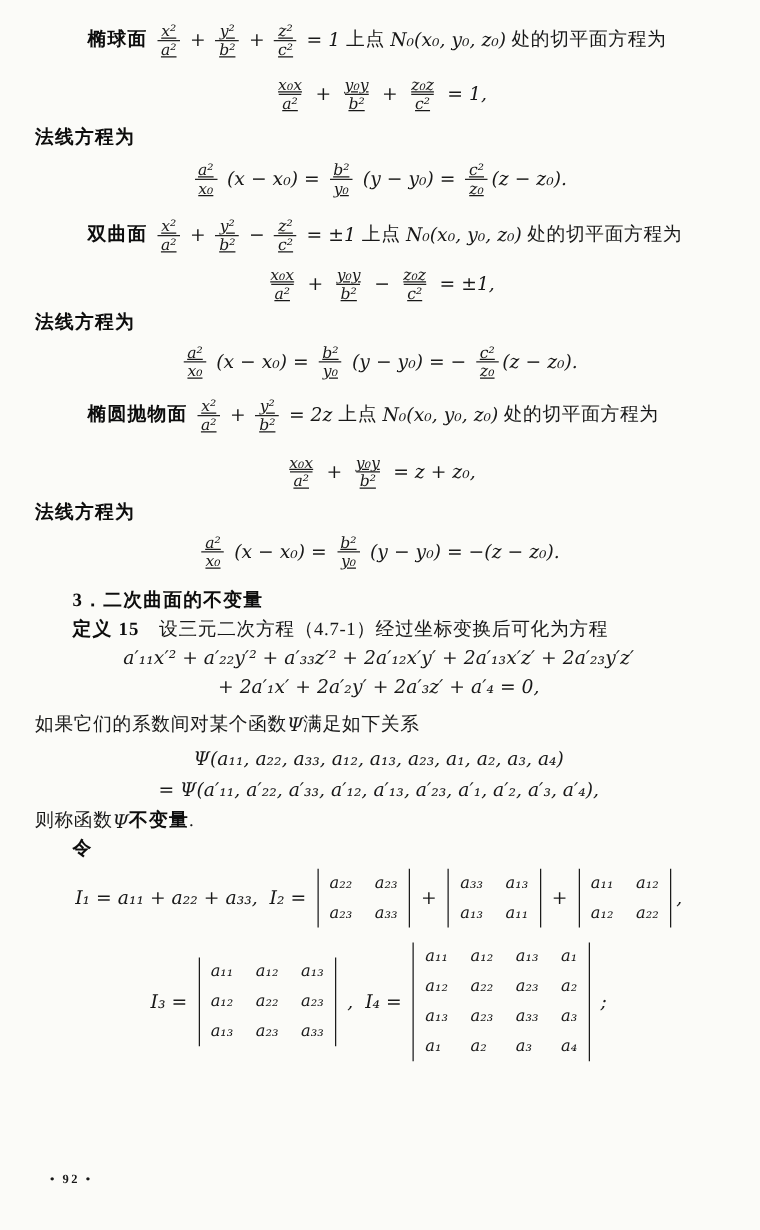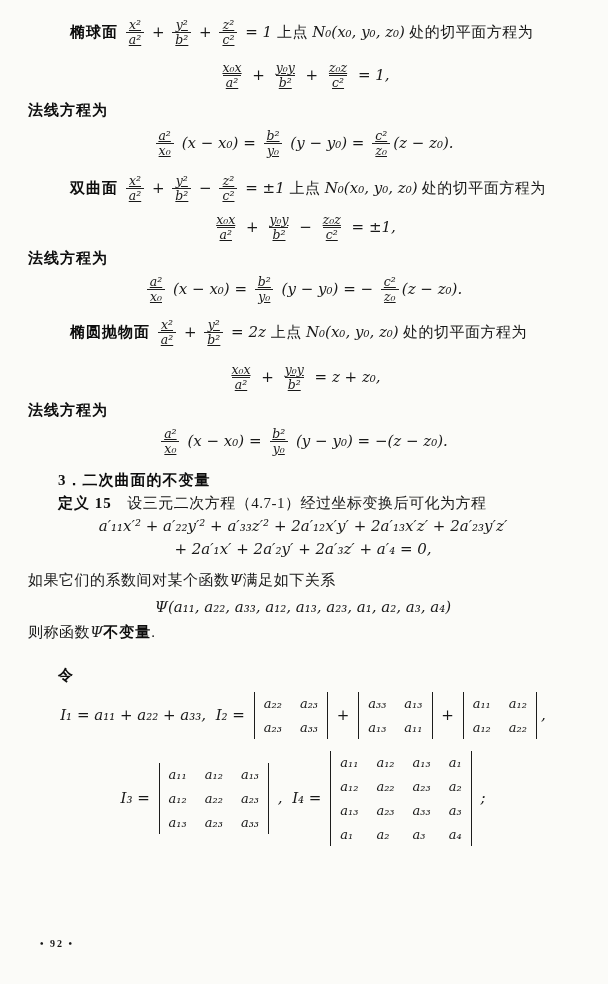--- a/index.html
+++ b/index.html
@@ -20,21 +20,21 @@
   .line{
     display:flex;
     align-items:center;
     min-height:21px;
     font-size:15px;
     line-height:1.35;
     white-space:pre;
   }
   .line.center{justify-content:center;}
   .line.indent{padding-left:42px;}
-  .line.indent-sm{padding-left:30px;}
+  .line.indent-sm{padding-left:30px;align-items:flex-end;}
   .run{white-space:pre;}
   .run.text{letter-spacing:0.5px;}
   .run.bold{font-weight:bold;letter-spacing:1px;color:#0d0d0d;}
   .run.math{font-style:italic;font-family:"DejaVu Serif","Liberation Serif",serif;}
   .frac{
     display:inline-flex;flex-direction:column;align-items:center;
     margin:2px 3px;vertical-align:middle;
     font-style:italic;font-family:"DejaVu Serif","Liberation Serif",serif;text-decoration:underline;
   }
   .frac .fnum,.frac .fden{
@@ -76,20 +76,21 @@
   <div class="line" style="margin-bottom:4px"><span class="run bold">法线方程为</span></div>
   <div class="line center" style="margin-bottom:12px"><span class="frac"><span class="fnum">a²</span><span class="fden">x₀</span></span><span class="run math"> (x − x₀) = </span><span class="frac"><span class="fnum">b²</span><span class="fden">y₀</span></span><span class="run math"> (y − y₀) = −(z − z₀).</span></div>
 
   <div class="line indent-sm" style="margin-bottom:2px"><span class="run bold">3．二次曲面的不变量</span></div>
   <div class="line indent-sm" style="margin-bottom:2px"><span class="run bold">定义 15</span><span class="run text">　设三元二次方程（4.7-1）经过坐标变换后可化为方程</span></div>
   <div class="line center" style="margin-bottom:2px"><span class="run math">a′₁₁x′² + a′₂₂y′² + a′₃₃z′² + 2a′₁₂x′y′ + 2a′₁₃x′z′ + 2a′₂₃y′z′</span></div>
   <div class="line center" style="margin-bottom:10px"><span class="run math">+ 2a′₁x′ + 2a′₂y′ + 2a′₃z′ + a′₄ = 0,</span></div>
 
   <div class="line" style="margin-bottom:6px"><span class="run text">如果它们的系数间对某个函数</span><span class="run math">Ψ</span><span class="run text">满足如下关系</span></div>
   <div class="line center" style="margin-bottom:4px"><span class="run math">Ψ(a₁₁, a₂₂, a₃₃, a₁₂, a₁₃, a₂₃, a₁, a₂, a₃, a₄)</span></div>
-  <div class="line" style="margin-bottom:22px"><span class="run text">则称函数</span><span class="run math">Ψ</span><span class="run bold">不变量</span><span class="run text">.</span></div>
+  <div class="line center" style="margin-bottom:4px"><span class="run math">= Ψ(a′₁₁, a′₂₂, a′₃₃, a′₁₂, a′₁₃, a′₂₃, a′₁, a′₂, a′₃, a′₄),</span></div>
+  <div class="line" style="margin-bottom:0"><span class="run text">则称函数</span><span class="run math">Ψ</span><span class="run bold">不变量</span><span class="run text">.</span></div>
 
   <div class="line indent-sm" style="margin-bottom:4px"><span class="run bold">令</span></div>
   <div class="line center" style="margin-bottom:8px"><span class="run math">I₁ = a₁₁ + a₂₂ + a₃₃,  I₂ = </span><span class="det" style="grid-template-columns: repeat(2, auto);"><span class="det-cell">a₂₂</span><span class="det-cell">a₂₃</span><span class="det-cell">a₂₃</span><span class="det-cell">a₃₃</span></span><span class="run math"> + </span><span class="det" style="grid-template-columns: repeat(2, auto);"><span class="det-cell">a₃₃</span><span class="det-cell">a₁₃</span><span class="det-cell">a₁₃</span><span class="det-cell">a₁₁</span></span><span class="run math"> + </span><span class="det" style="grid-template-columns: repeat(2, auto);"><span class="det-cell">a₁₁</span><span class="det-cell">a₁₂</span><span class="det-cell">a₁₂</span><span class="det-cell">a₂₂</span></span><span class="run math">,</span></div>
   <div class="line center"><span class="run math">I₃ = </span><span class="det" style="grid-template-columns: repeat(3, auto);"><span class="det-cell">a₁₁</span><span class="det-cell">a₁₂</span><span class="det-cell">a₁₃</span><span class="det-cell">a₁₂</span><span class="det-cell">a₂₂</span><span class="det-cell">a₂₃</span><span class="det-cell">a₁₃</span><span class="det-cell">a₂₃</span><span class="det-cell">a₃₃</span></span><span class="run math"> ,  I₄ = </span><span class="det" style="grid-template-columns: repeat(4, auto);"><span class="det-cell">a₁₁</span><span class="det-cell">a₁₂</span><span class="det-cell">a₁₃</span><span class="det-cell">a₁</span><span class="det-cell">a₁₂</span><span class="det-cell">a₂₂</span><span class="det-cell">a₂₃</span><span class="det-cell">a₂</span><span class="det-cell">a₁₃</span><span class="det-cell">a₂₃</span><span class="det-cell">a₃₃</span><span class="det-cell">a₃</span><span class="det-cell">a₁</span><span class="det-cell">a₂</span><span class="det-cell">a₃</span><span class="det-cell">a₄</span></span><span class="run math"> ;</span></div>
 
   <div class="footer">• 92 •</div>
 </div>
 
 </body></html>

